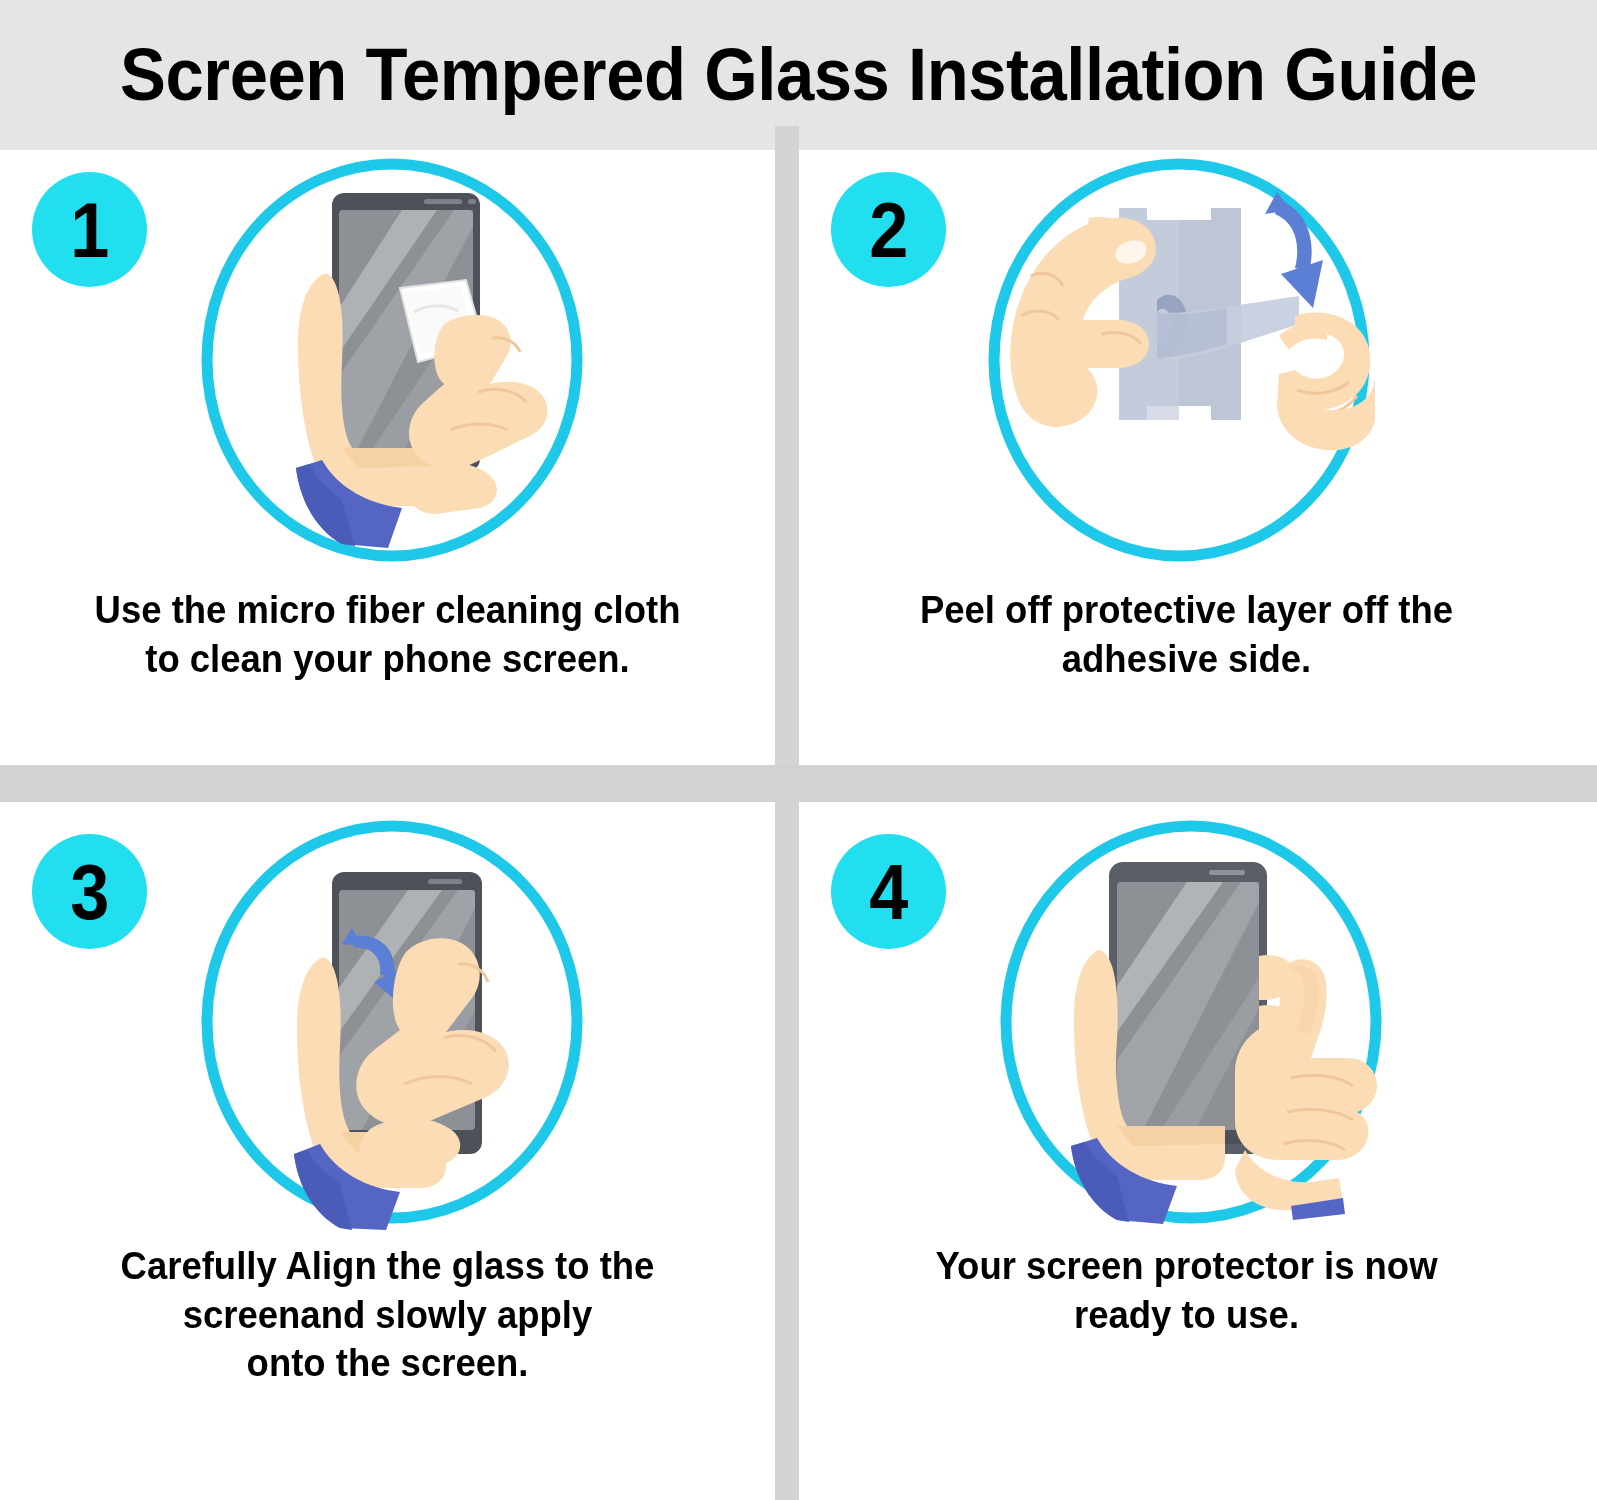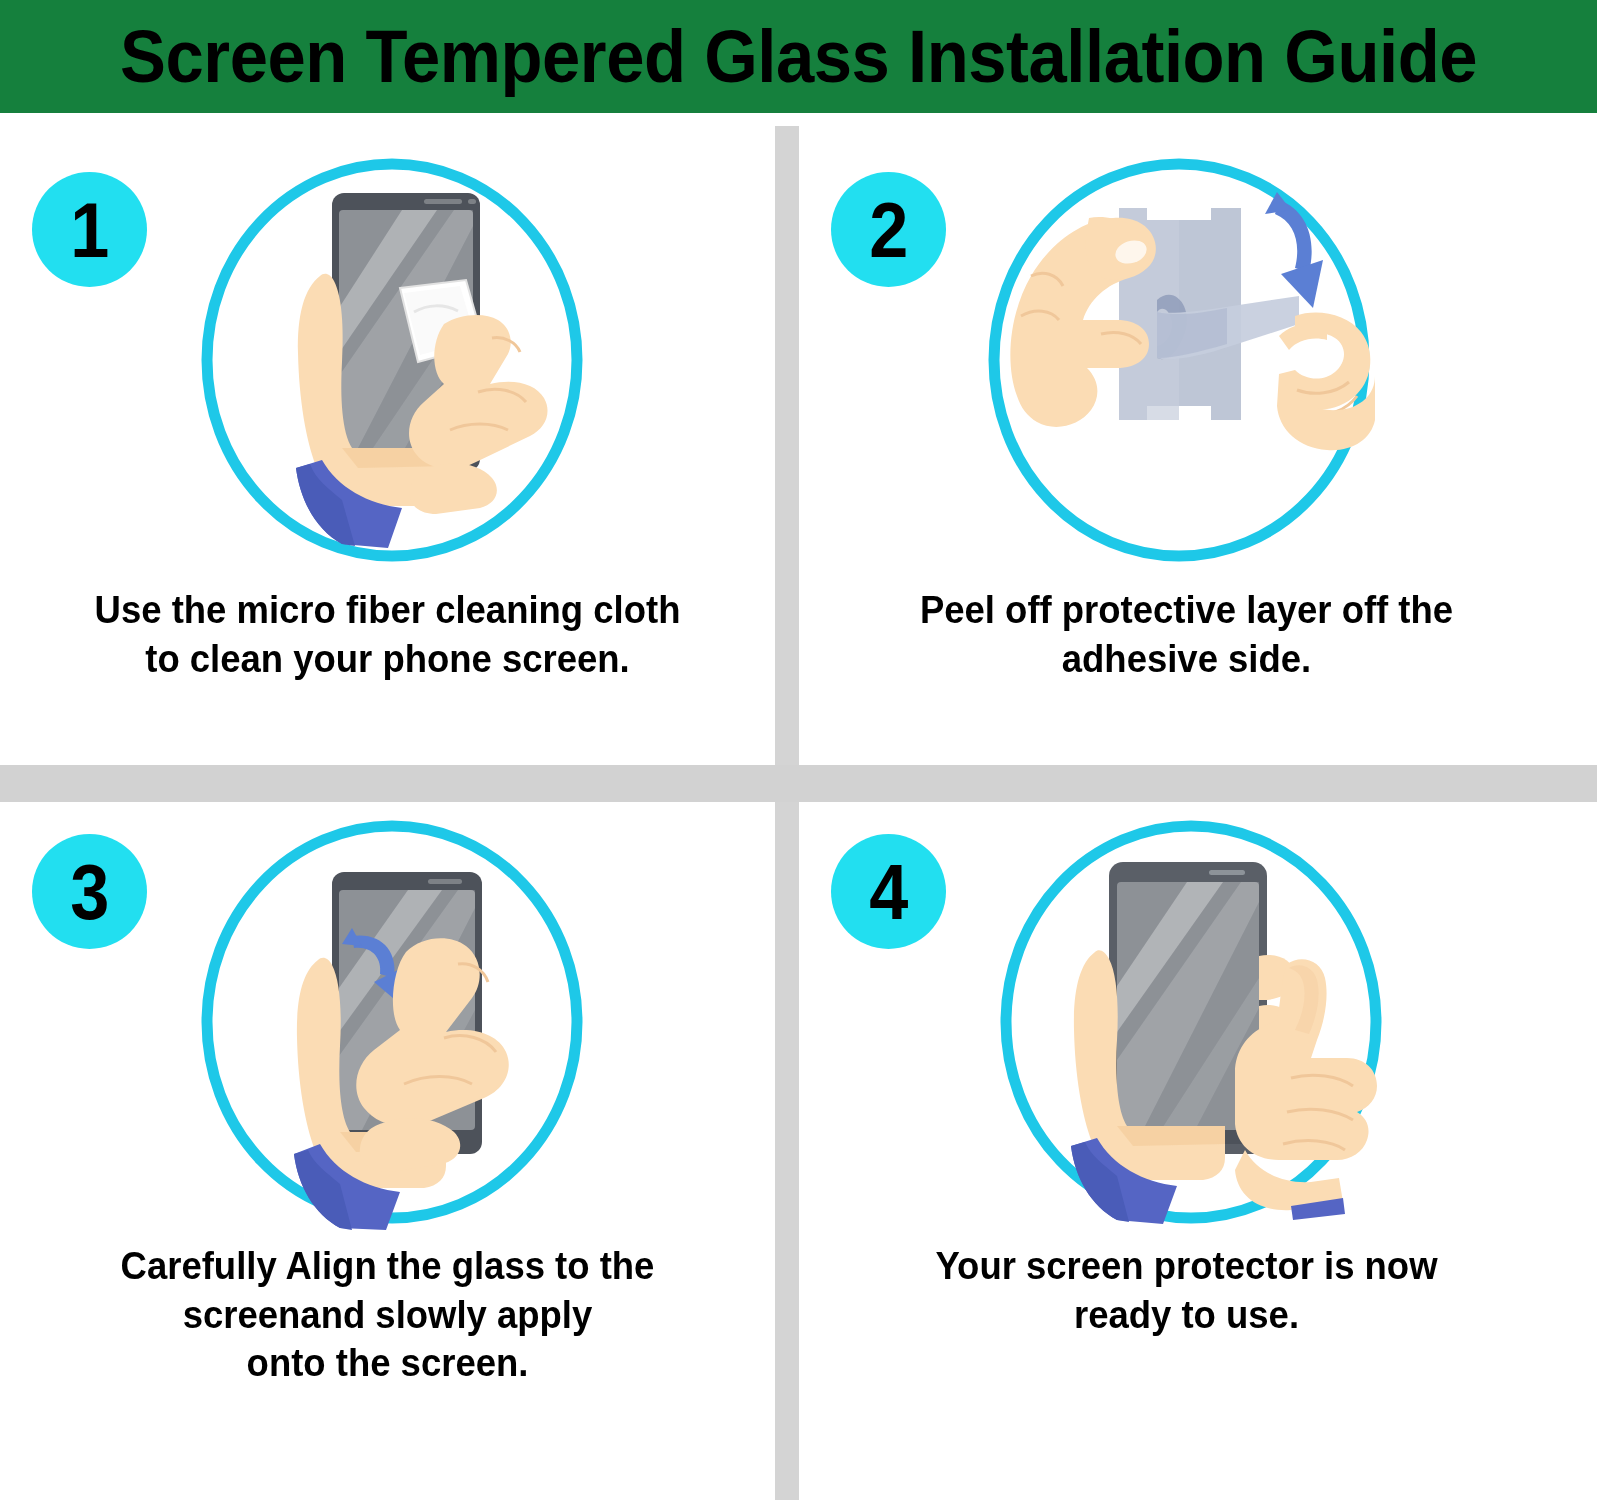--- a/index.html
+++ b/index.html
@@ -13,22 +13,22 @@
     font-family: "Liberation Sans", sans-serif;
     overflow: hidden;
     position: relative;
   }
 
   
   .header-banner {
     position: absolute;
     left: 0; top: 0;
     width: 1597px;
-    height: 113px;
-    background: #15803d;
+    height: 150px;
+    background: #e5e5e5;
     display: flex;
     align-items: center;
     justify-content: center;
   }
   .header-title {
     font-size: 74px;
     font-weight: bold;
     color: #000000;
     letter-spacing: -0.5px;
     transform: scaleX(0.93);

